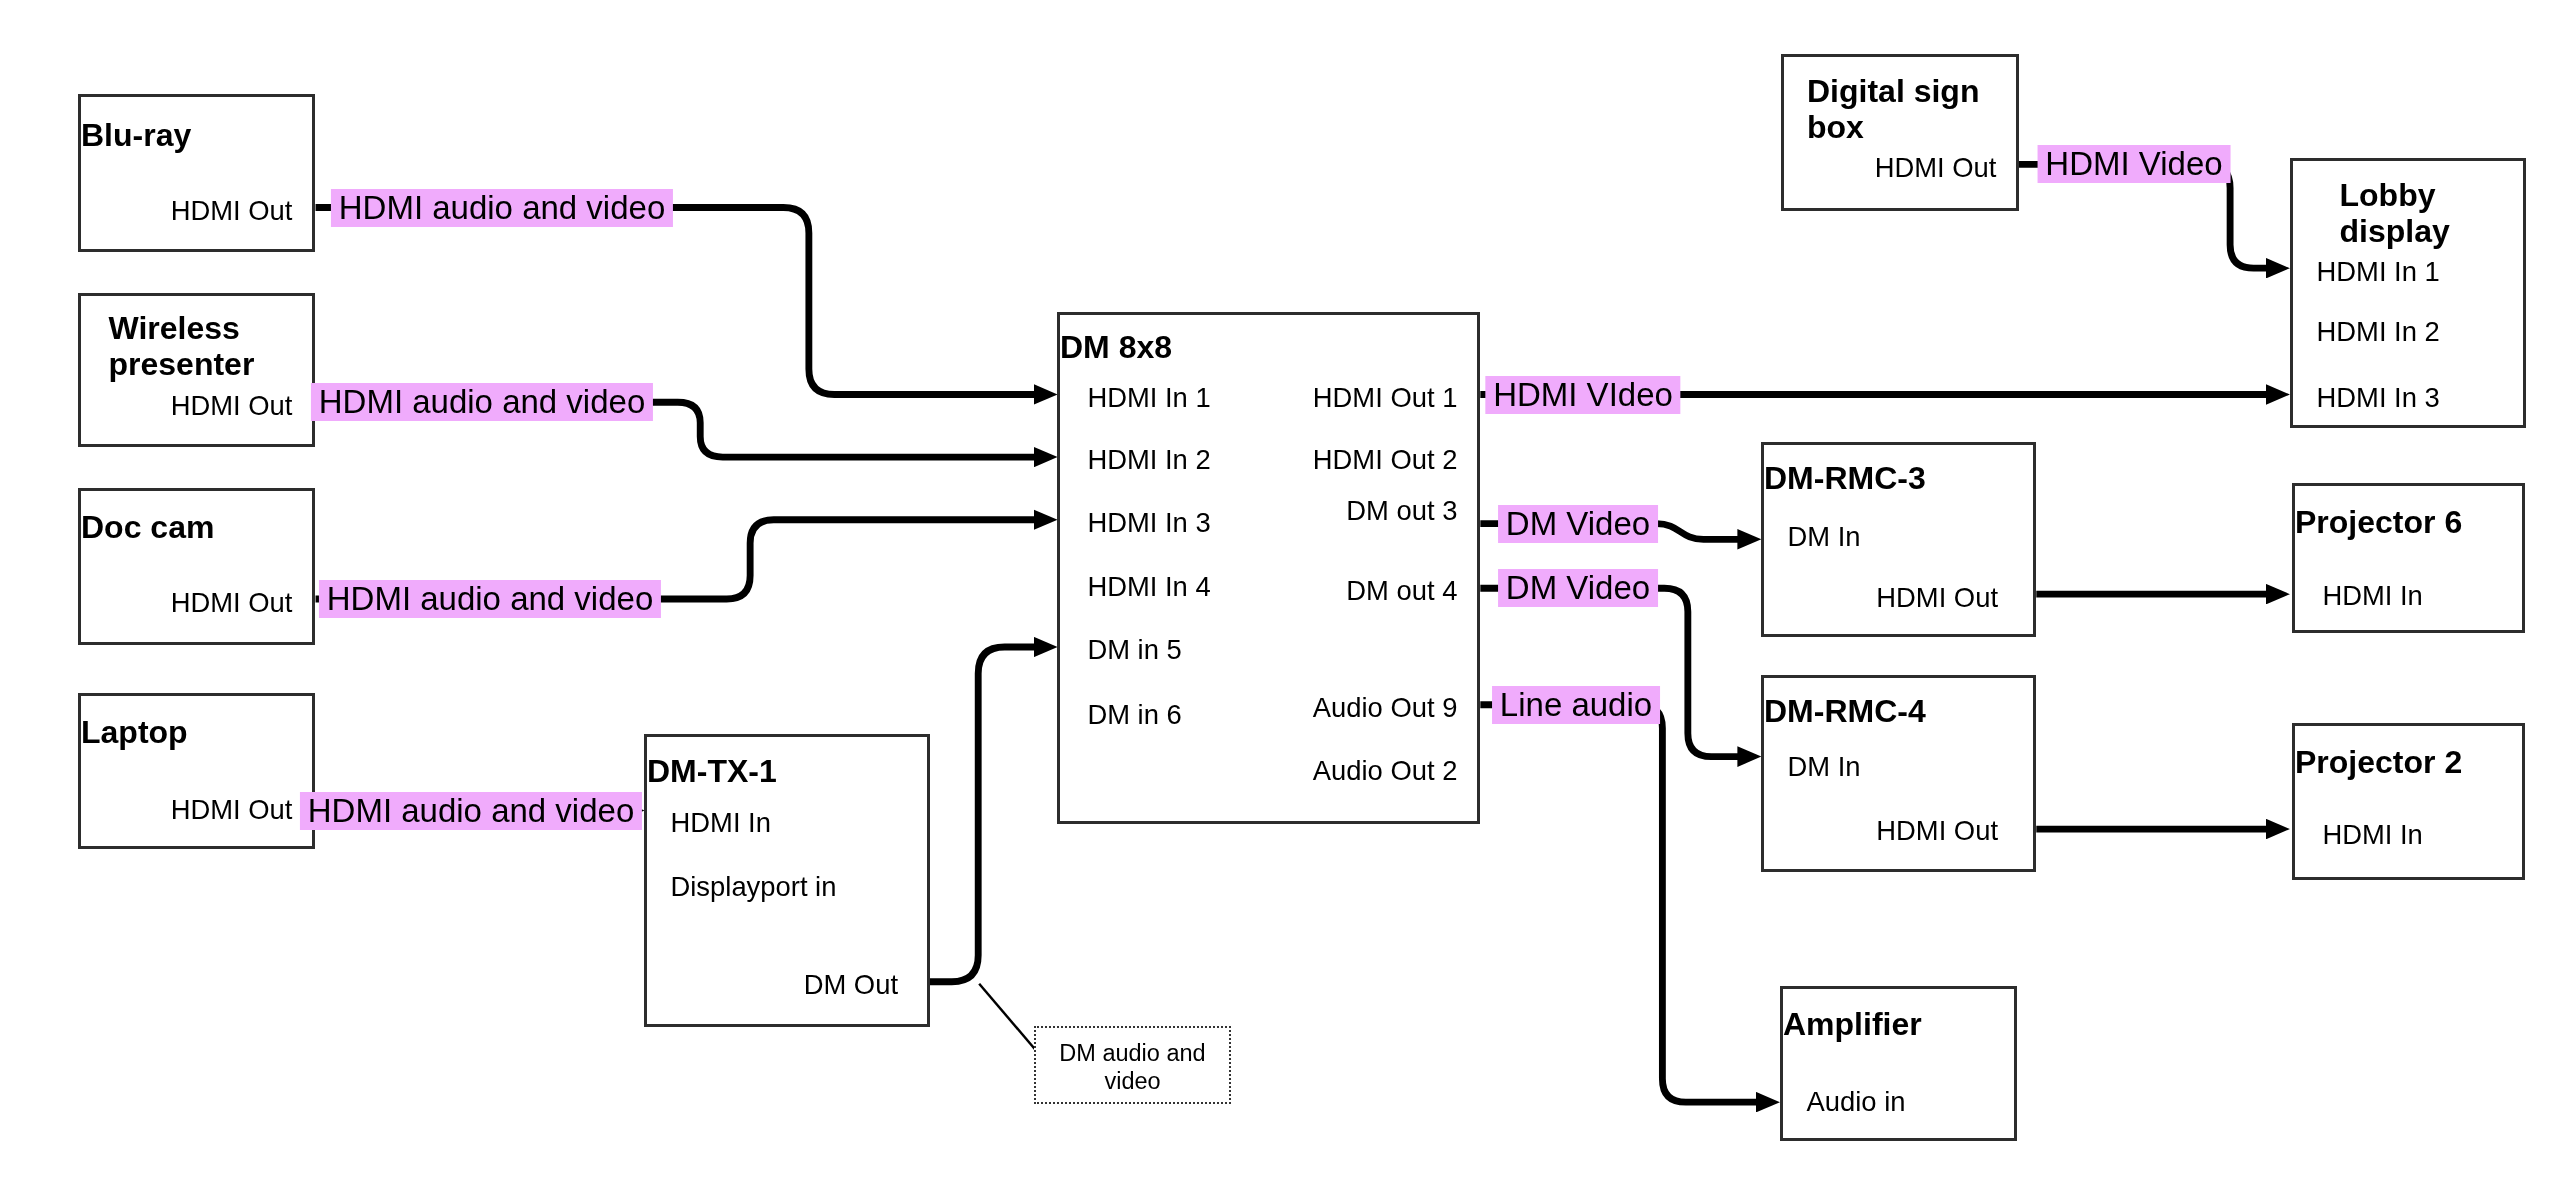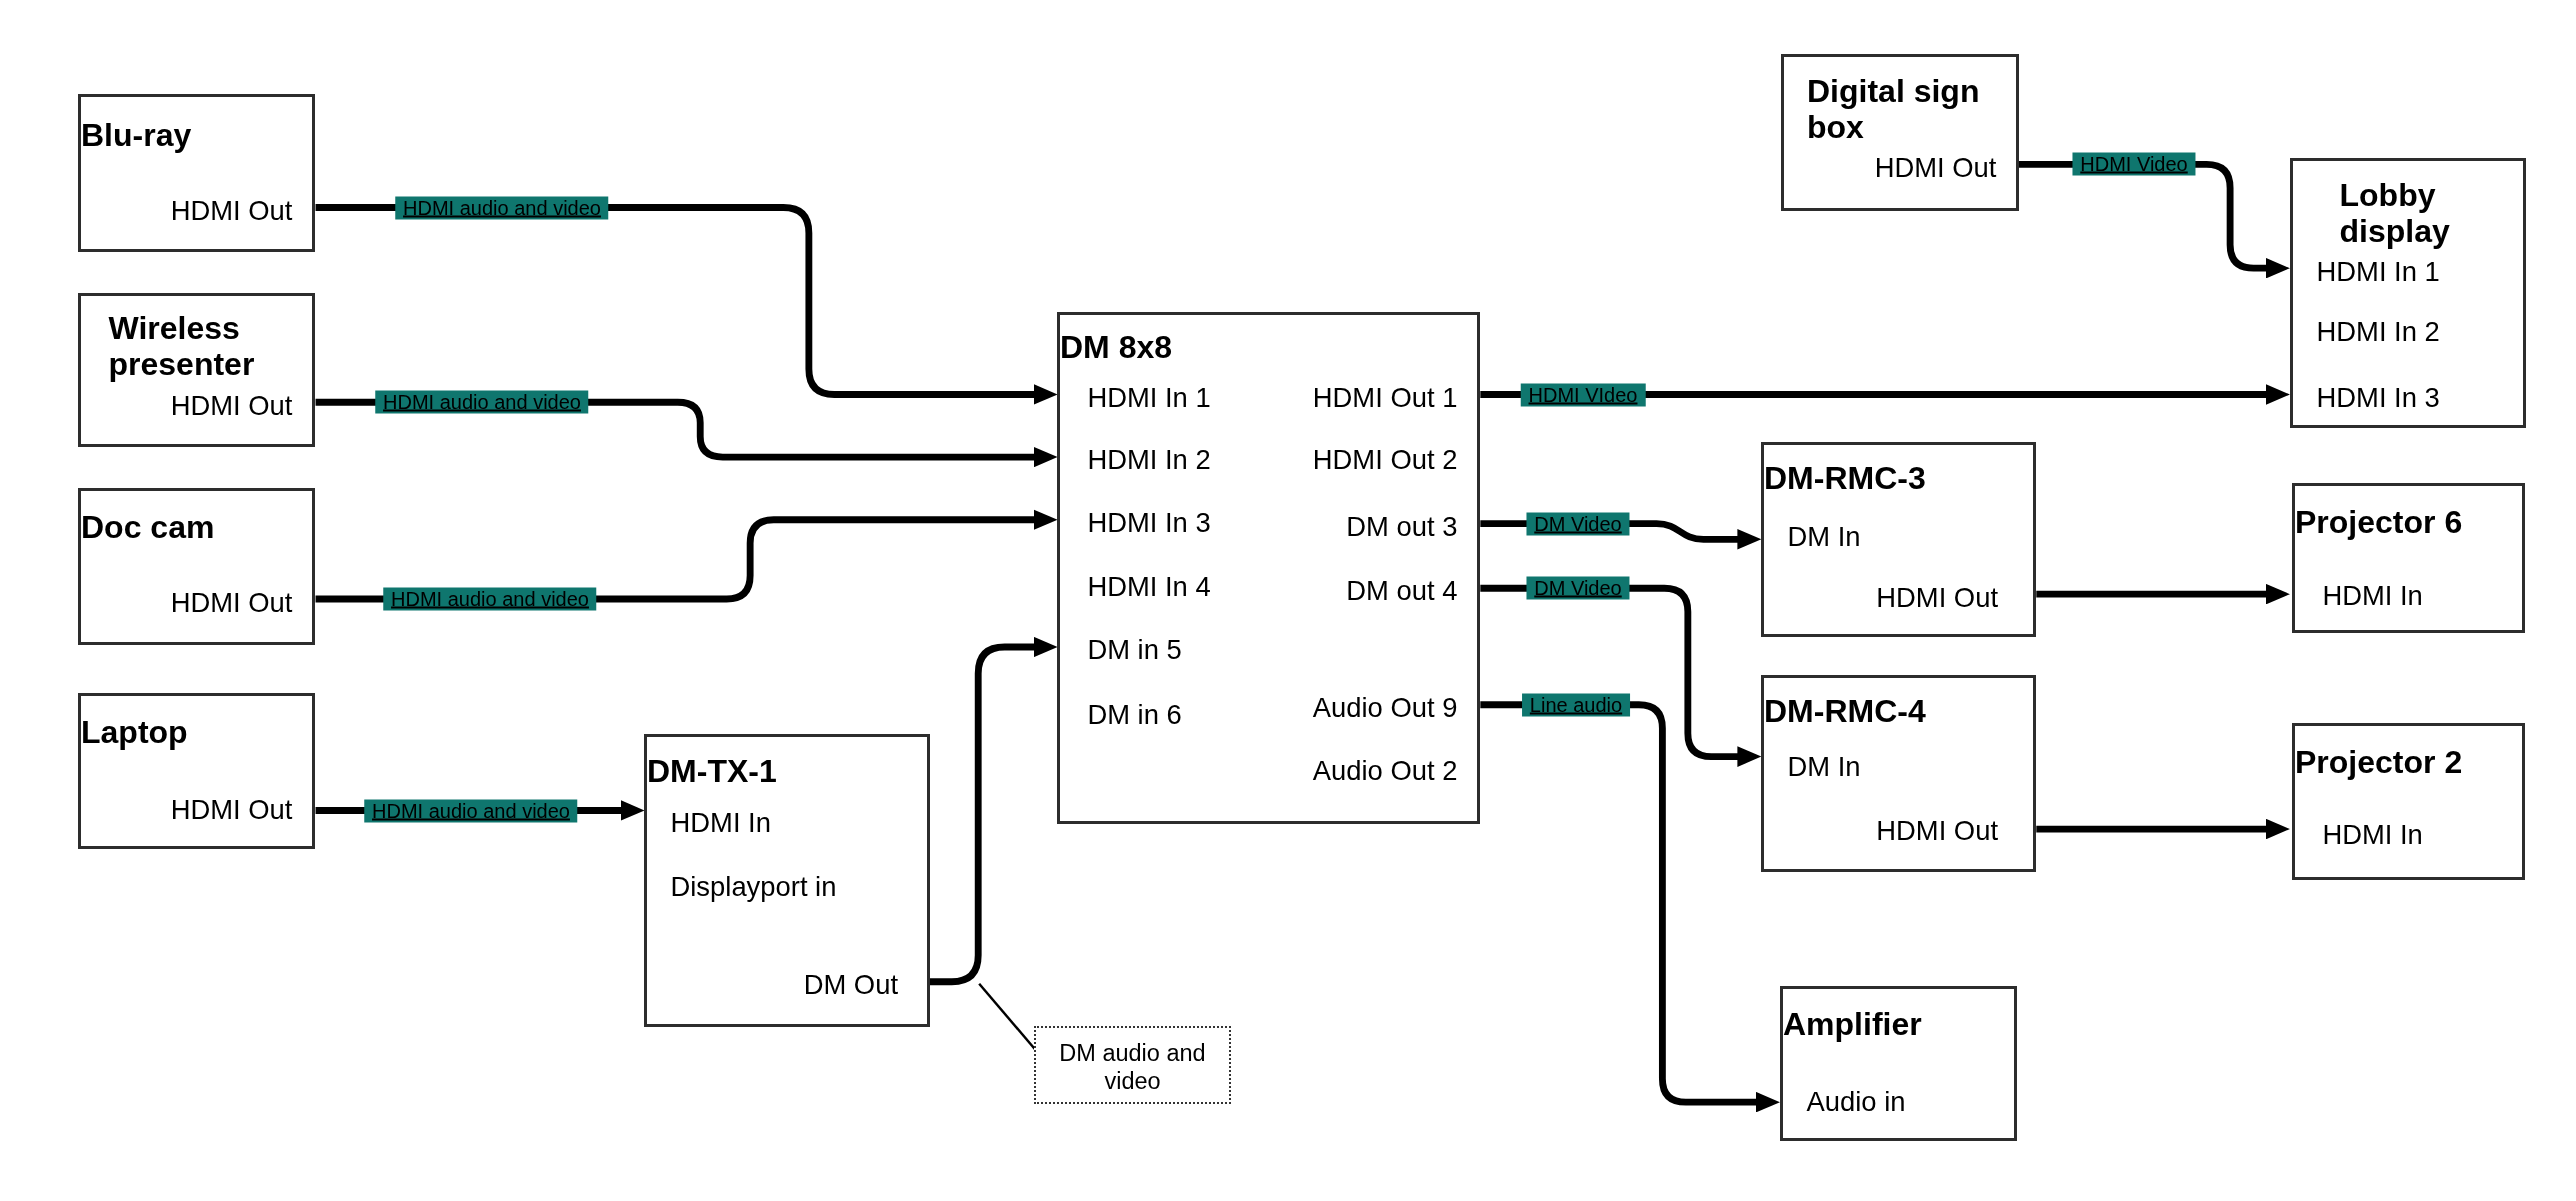--- a/index.html
+++ b/index.html
@@ -32,26 +32,25 @@
     position:absolute;
     font-size:27.4px;
     line-height:31px;
     white-space:nowrap;
   }
   .port.left{left:23.5px;}
   .port.right{right:19.6px;text-align:right;}
   .line-label{
     position:absolute;
     transform:translate(-50%,-50%);
-    background:#0f766e;
+    background:#f0abfc;
     padding:0 7.8px;
-    font-size:20px;
+    font-size:33px;
     white-space:nowrap;
     z-index:3;
-    text-decoration:underline;
   }
   .callout{
     position:absolute;
     border:2px dotted #333;
     box-sizing:border-box;
     text-align:center;
     font-size:23.5px;
     line-height:28px;
     padding:10.8px 13.7px 0 13.7px;
     background:#fff;
@@ -116,21 +115,21 @@
   <div class="node" style="left:1057px;top:312px;width:423px;height:512px;">
     <div class="title" style="top:13.7px;">DM 8x8</div>
     <span class="port left" style="top:67px;left:27.4px;">HDMI In 1</span>
     <span class="port left" style="top:129px;left:27.4px;">HDMI In 2</span>
     <span class="port left" style="top:192px;left:27.4px;">HDMI In 3</span>
     <span class="port left" style="top:256px;left:27.4px;">HDMI In 4</span>
     <span class="port left" style="top:319px;left:27.4px;">DM in 5</span>
     <span class="port left" style="top:384px;left:27.4px;">DM in 6</span>
     <span class="port right" style="top:67px;">HDMI Out 1</span>
     <span class="port right" style="top:129px;">HDMI Out 2</span>
-    <span class="port right" style="top:196px;margin-left:24px;">DM out 3</span>
+    <span class="port right" style="top:180px;margin-left:24px;">DM out 3</span>
     <span class="port right" style="top:260px;">DM out 4</span>
     <span class="port right" style="top:377px;">Audio Out 9</span>
     <span class="port right" style="top:440px;">Audio Out 2</span>
   </div>
 
   <div class="node" style="left:1781px;top:54px;width:238px;height:157px;">
     <div class="title" style="top:15.7px;max-width:186px;">Digital sign box</div>
     <span class="port right" style="top:95px;">HDMI Out</span>
   </div>
 

